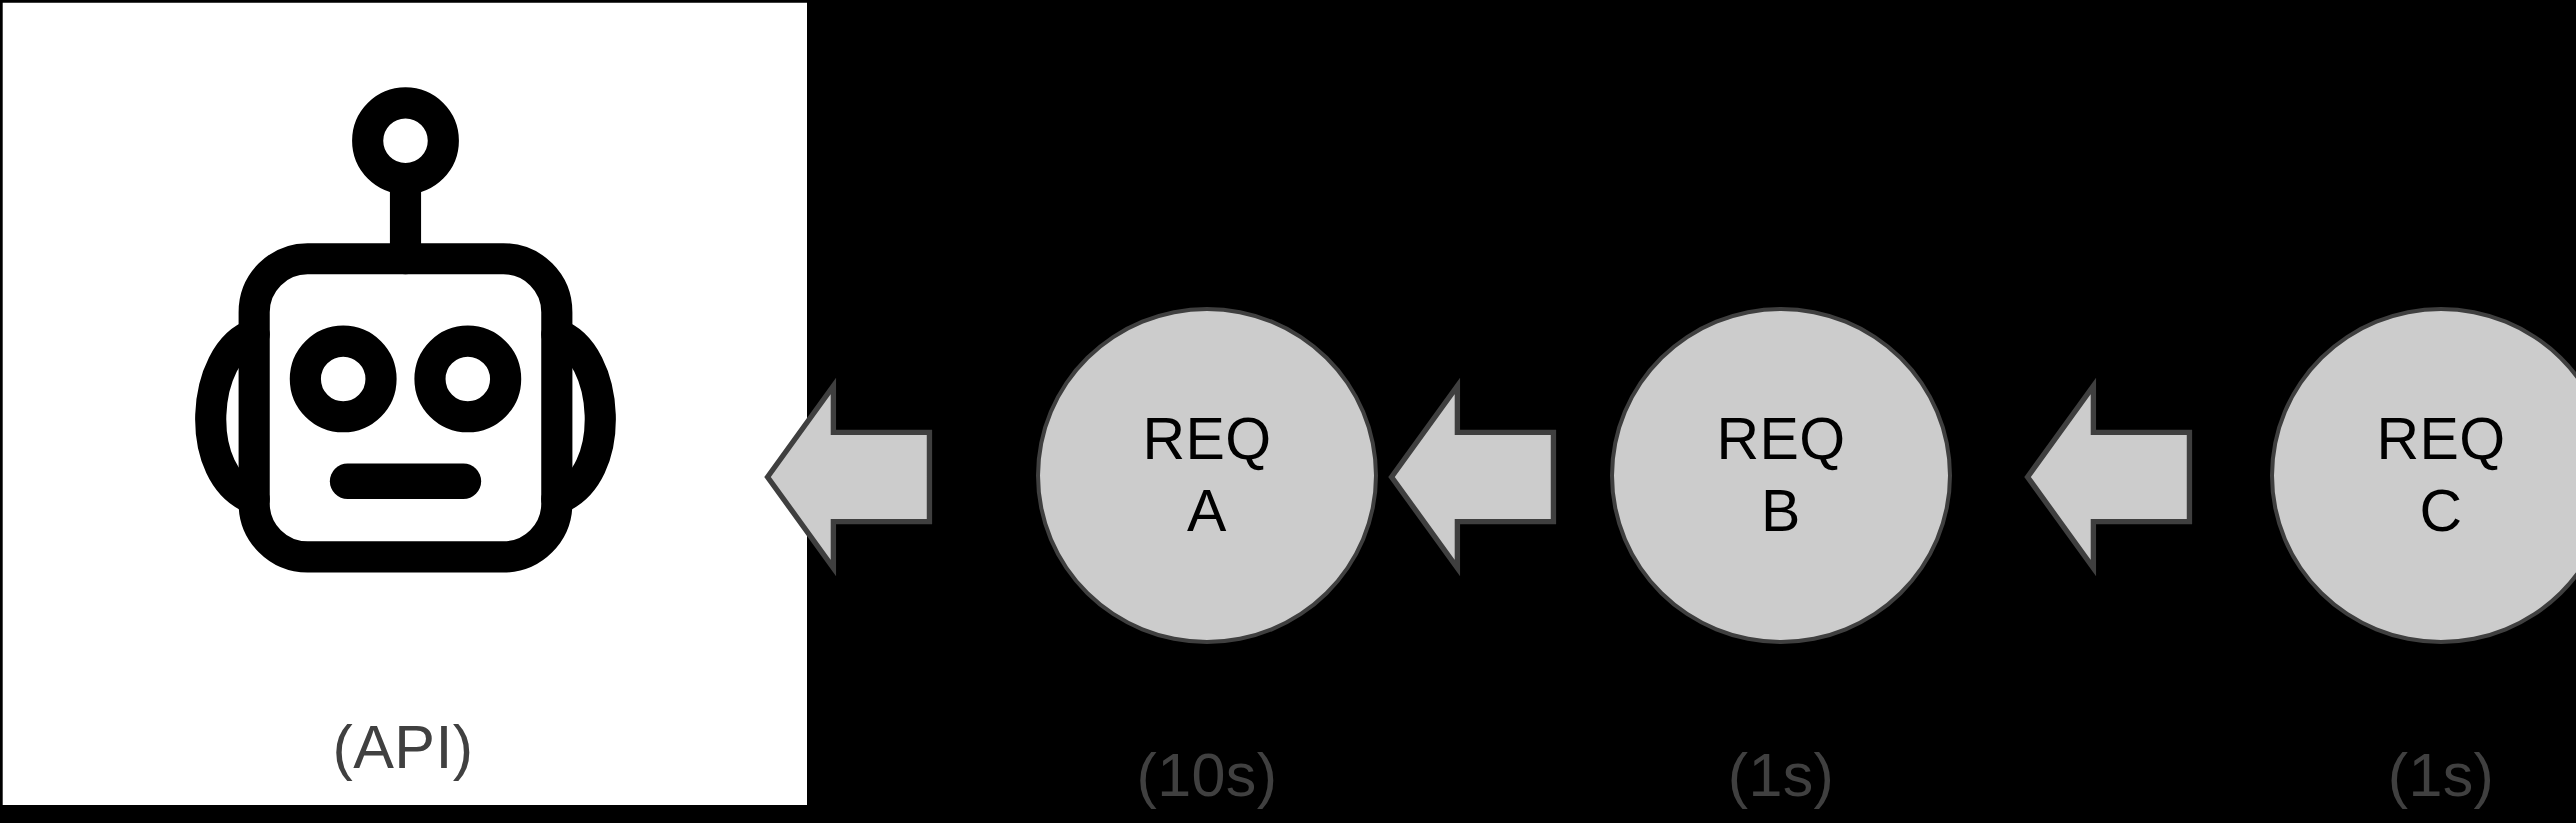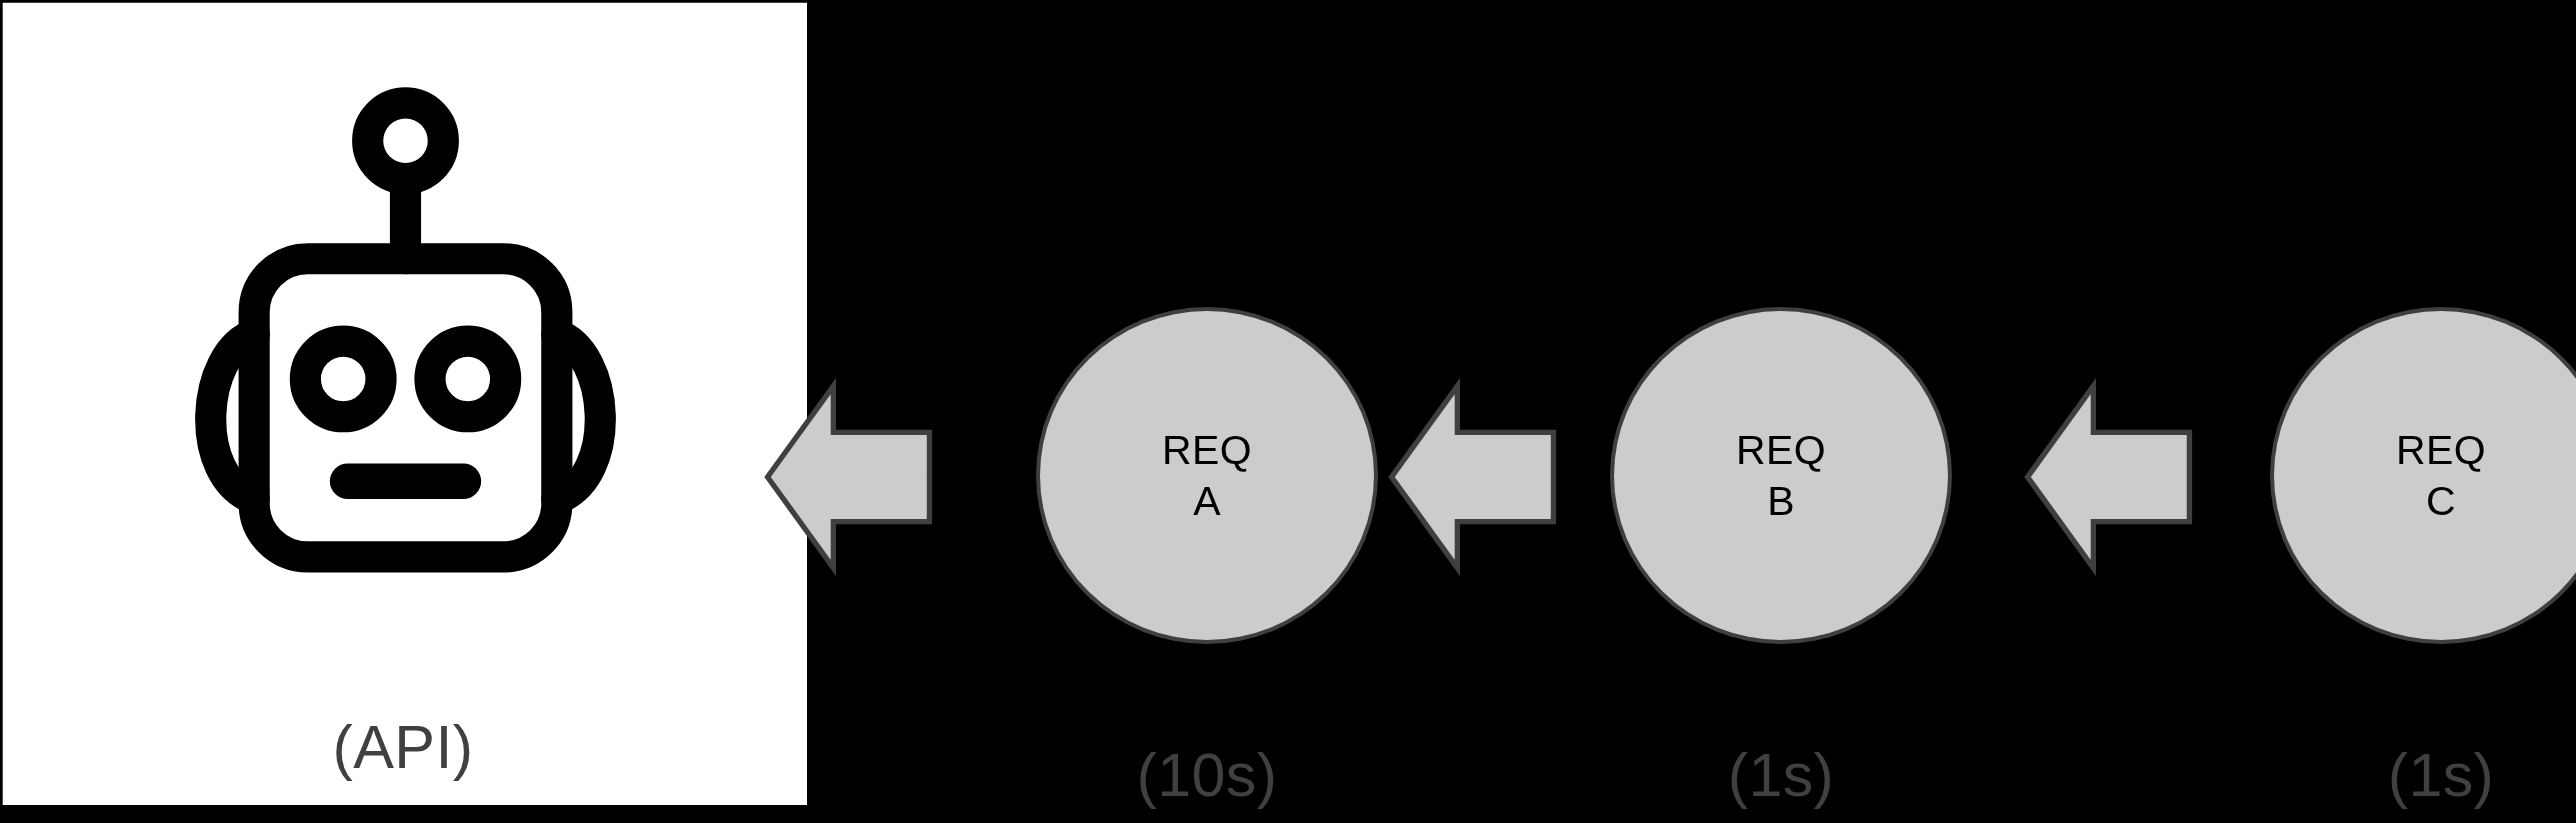--- a/index.html
+++ b/index.html
@@ -68,21 +68,21 @@
     background: #cccccc;
     border: 4.5px solid #3f3f3f;
     box-sizing: border-box;
     display: flex;
     flex-direction: column;
     align-items: center;
     justify-content: center;
   }
   .req-line {
     color: #000000;
-    font-size: 41px;
+    font-size: 59px;
     line-height: 1.22;
     text-align: center;
     letter-spacing: 0.4px;
   }
   .req-caption {
     width: 342px;
     top: 717px;
     margin-top: 28px;
   }
 

